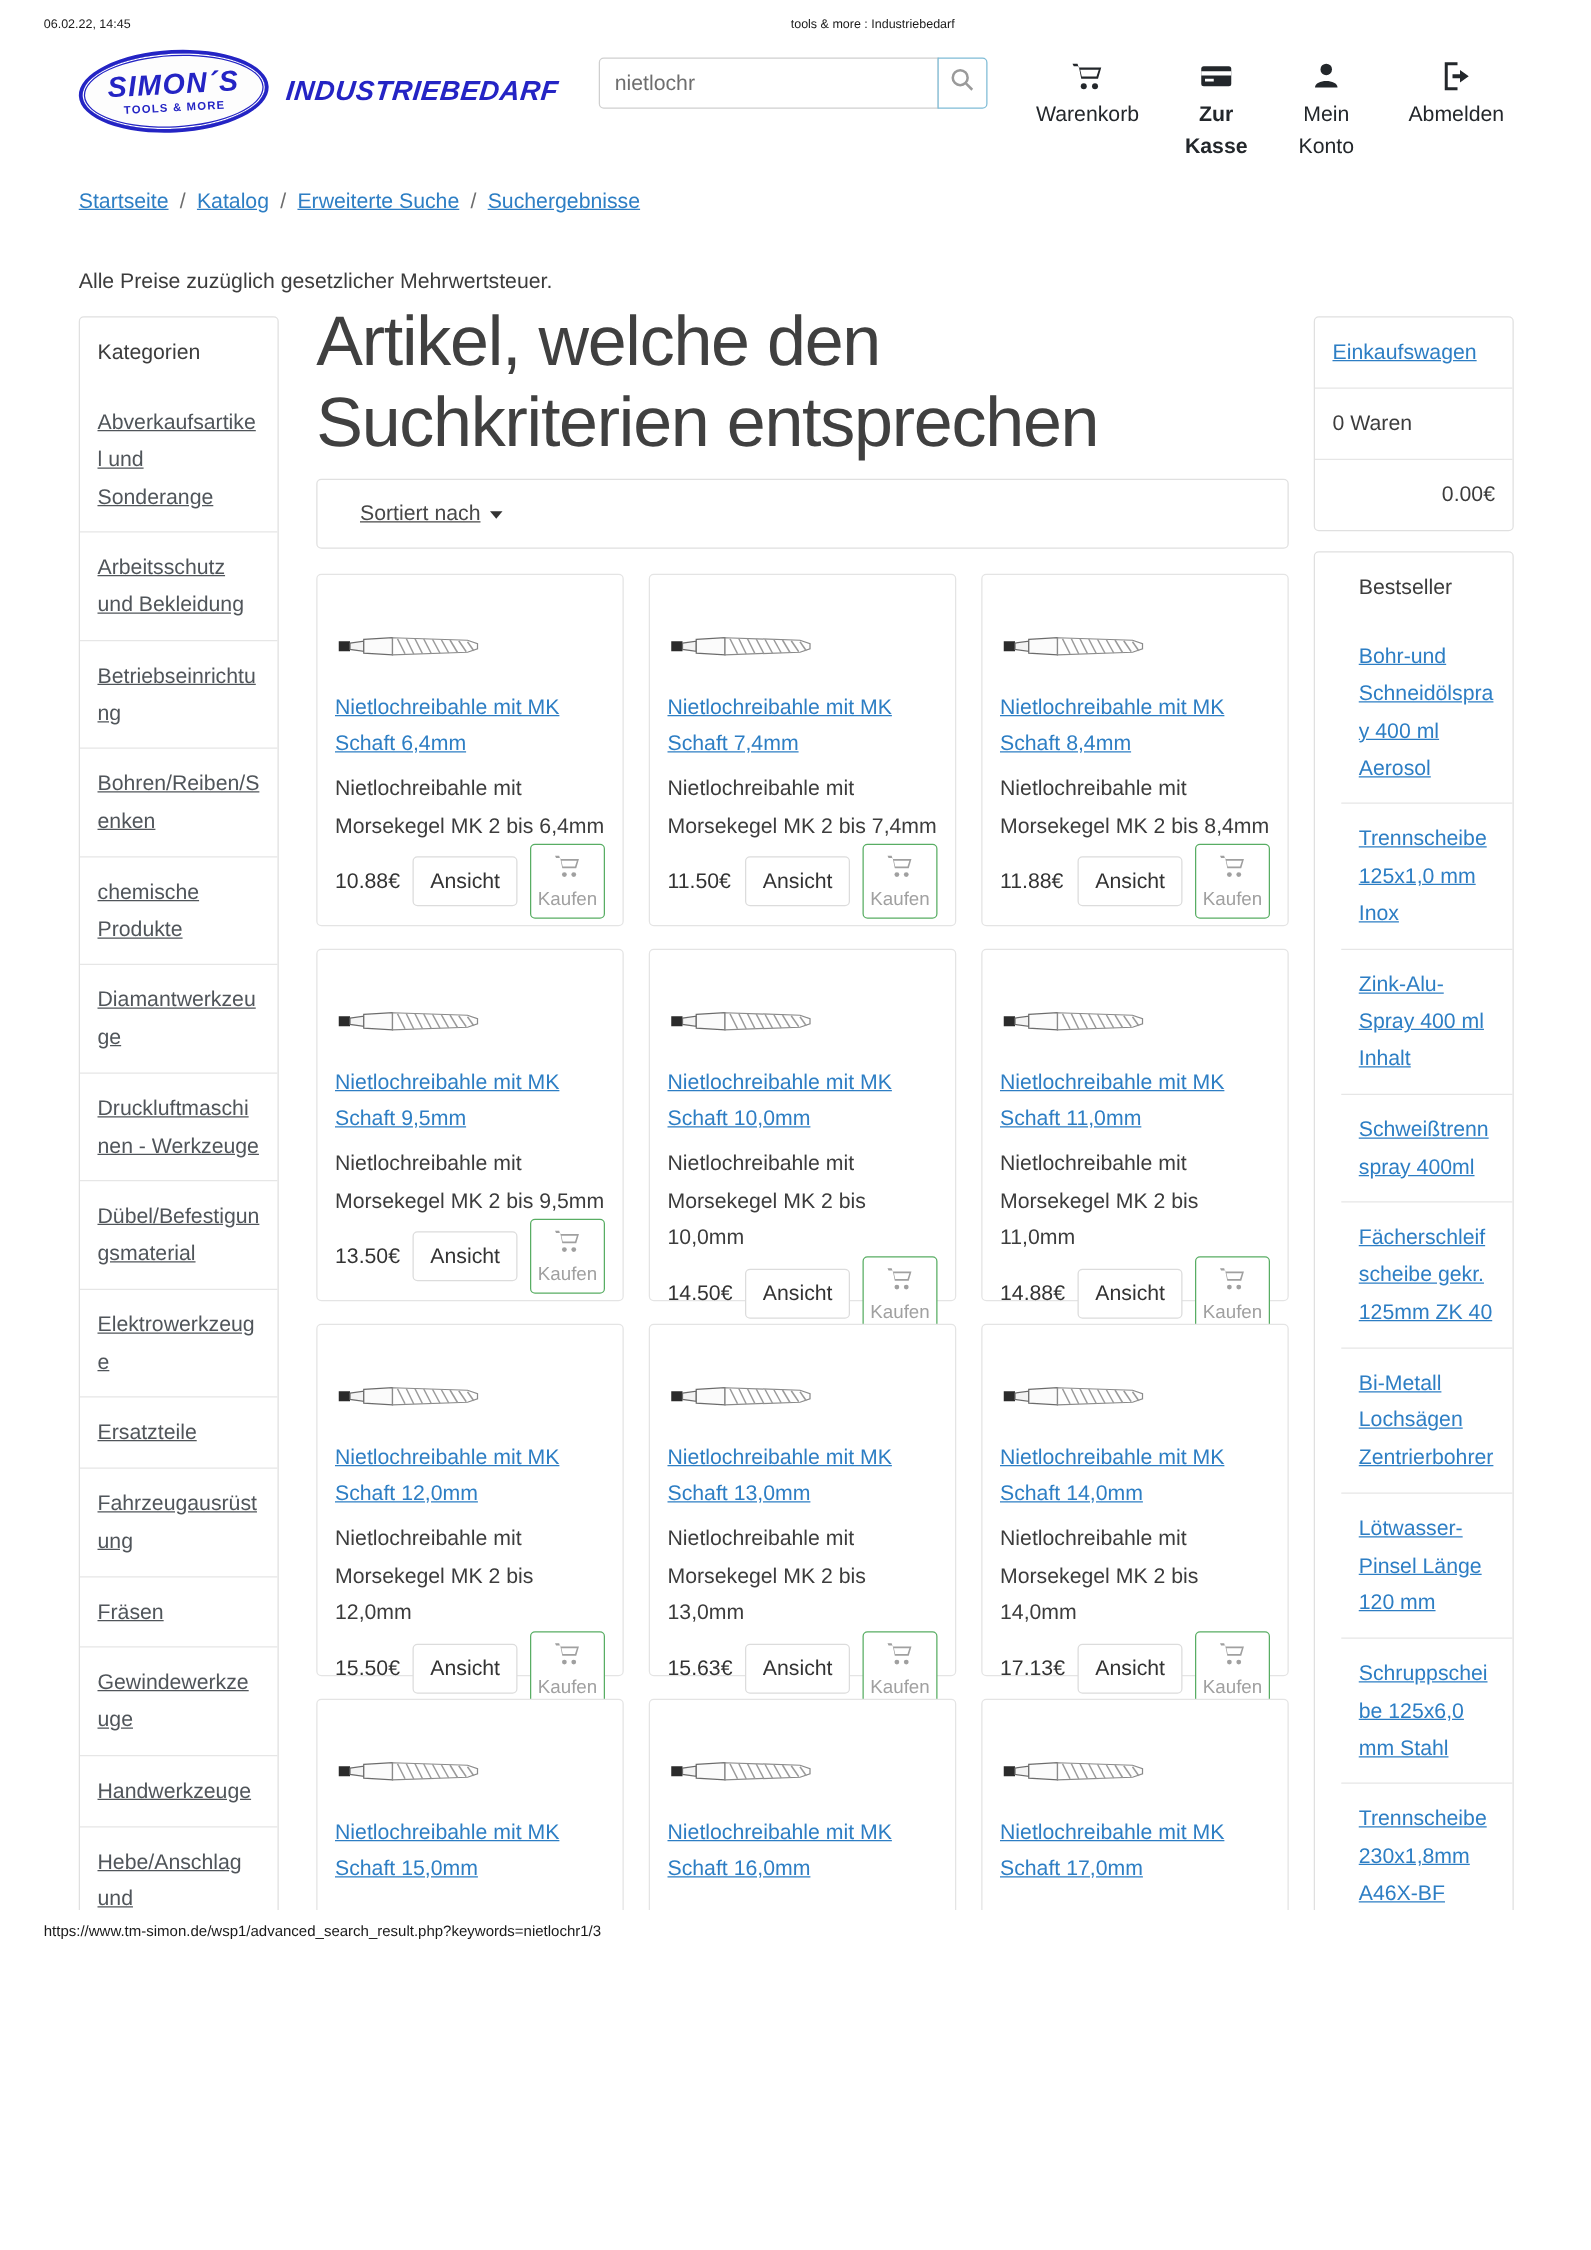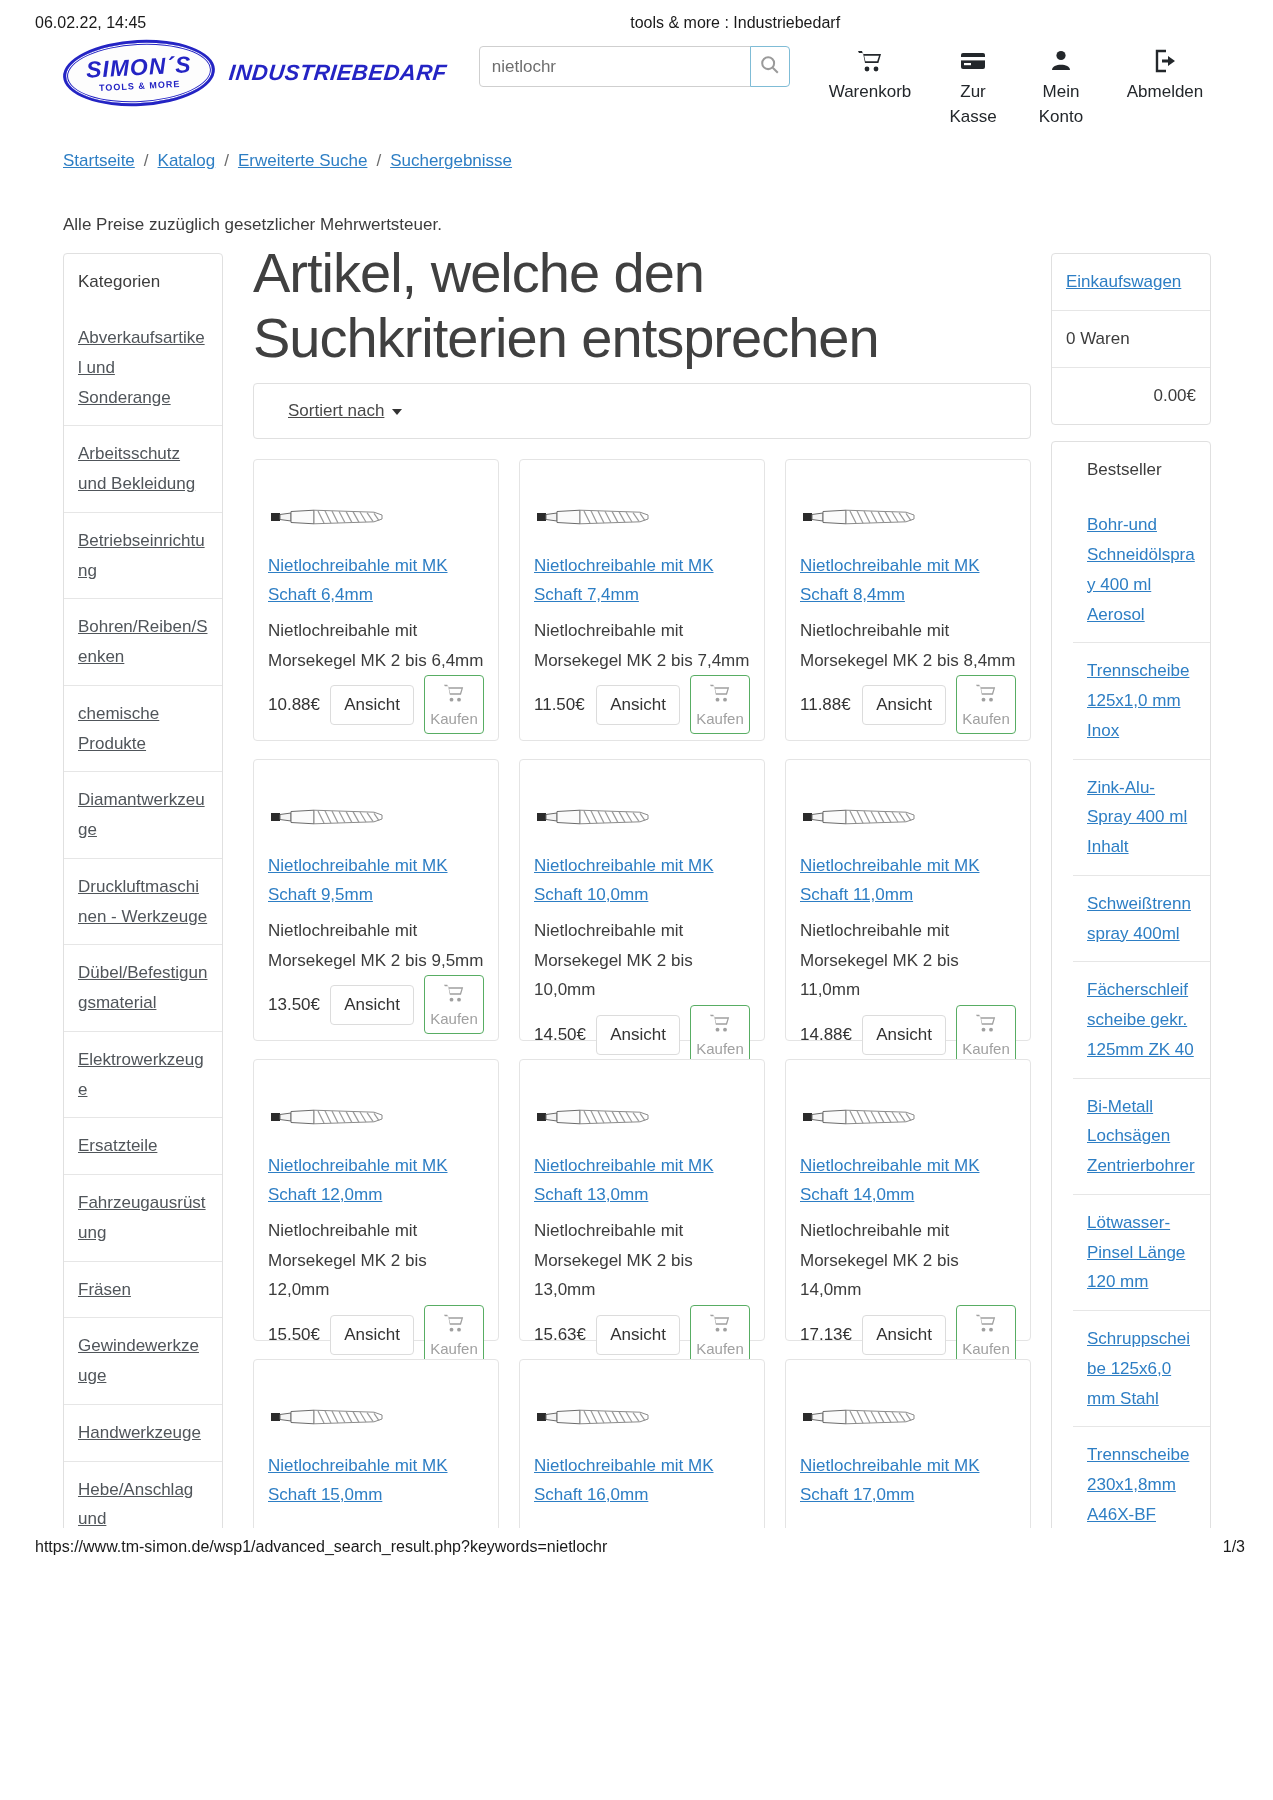--- a/index.html
+++ b/index.html
@@ -6,24 +6,24 @@
   html,body { background:#ffffff; }
   body {
     width:1273px; height:1800px; position:relative;
     font-family:"Liberation Sans","DejaVu Sans",sans-serif;
     color:#3c3c3c; overflow:hidden;
   }
   .clip { height:1528px; overflow:hidden; }
 
   
   .print-hdr { position:relative; padding:14px 35px 0 35px; height:30px;
-    font-size:16px; color:#1a1a1a; }
+    font-size:10px; color:#1a1a1a; }
   .print-hdr .ph-title { position:absolute; left:50%; top:14px; transform:translateX(-3%); }
   .print-ftr { position:absolute; top:1538px; left:35px; right:28px;
-    display:flex; justify-content:space-between; font-size:16px; color:#1a1a1a; }
+    display:flex; font-size:12px; color:#1a1a1a; }
 
   
   .site { padding:0 63px; }
   .hdr-row { display:flex; align-items:flex-start; margin-top:10px; }
   .logo { display:flex; align-items:center; text-decoration:none; }
   .logo-ellipse {
     width:152px; height:66px; border:3px solid #2424c4; border-radius:50%;
     display:flex; flex-direction:column; align-items:center; justify-content:center;
     transform:rotate(-3deg); box-shadow:0 0 0 1px #fff inset, 0 0 0 2px #2424c4 inset;
     background:#fdfdfd;
@@ -42,21 +42,21 @@
   .search .s-btn {
     width:40px; height:41px; border:1px solid #7fbcd6; border-left:1px solid #7fbcd6;
     border-radius:0 4px 4px 0; background:#fff; display:flex; align-items:center;
     justify-content:center; cursor:pointer; margin-left:-1px;
   }
 
   .hdr-nav { margin-left:auto; display:flex; gap:28px; margin-top:8px; }
   .nav-item { display:flex; flex-direction:column; align-items:center; text-align:center;
     text-decoration:none; color:#23272b; font-size:17px; line-height:1.45; }
   .nav-item .ico { height:26px; margin-bottom:6px; }
-  .nav-w1 { width:92px; } .nav-w2 { width:58px; } .nav-w3 { width:62px; } .nav-w4 { width:90px; }
+  .nav-w1 { width:92px; } .nav-w2 { width:58px;font-weight:bold; } .nav-w3 { width:62px; } .nav-w4 { width:90px; }
 
   
   .crumbs { margin-top:22px; font-size:17px; }
   .crumbs a { color:#2d7ec4; text-decoration:underline; }
   .crumbs .sep { color:#6d6d6d; margin:0 9px; }
 
   .tax-note { text-align:left; margin-top:44px; font-size:17px; color:#3c3c3c; }
 
   
   .cols { display:flex; margin-top:18px; align-items:flex-start; }

